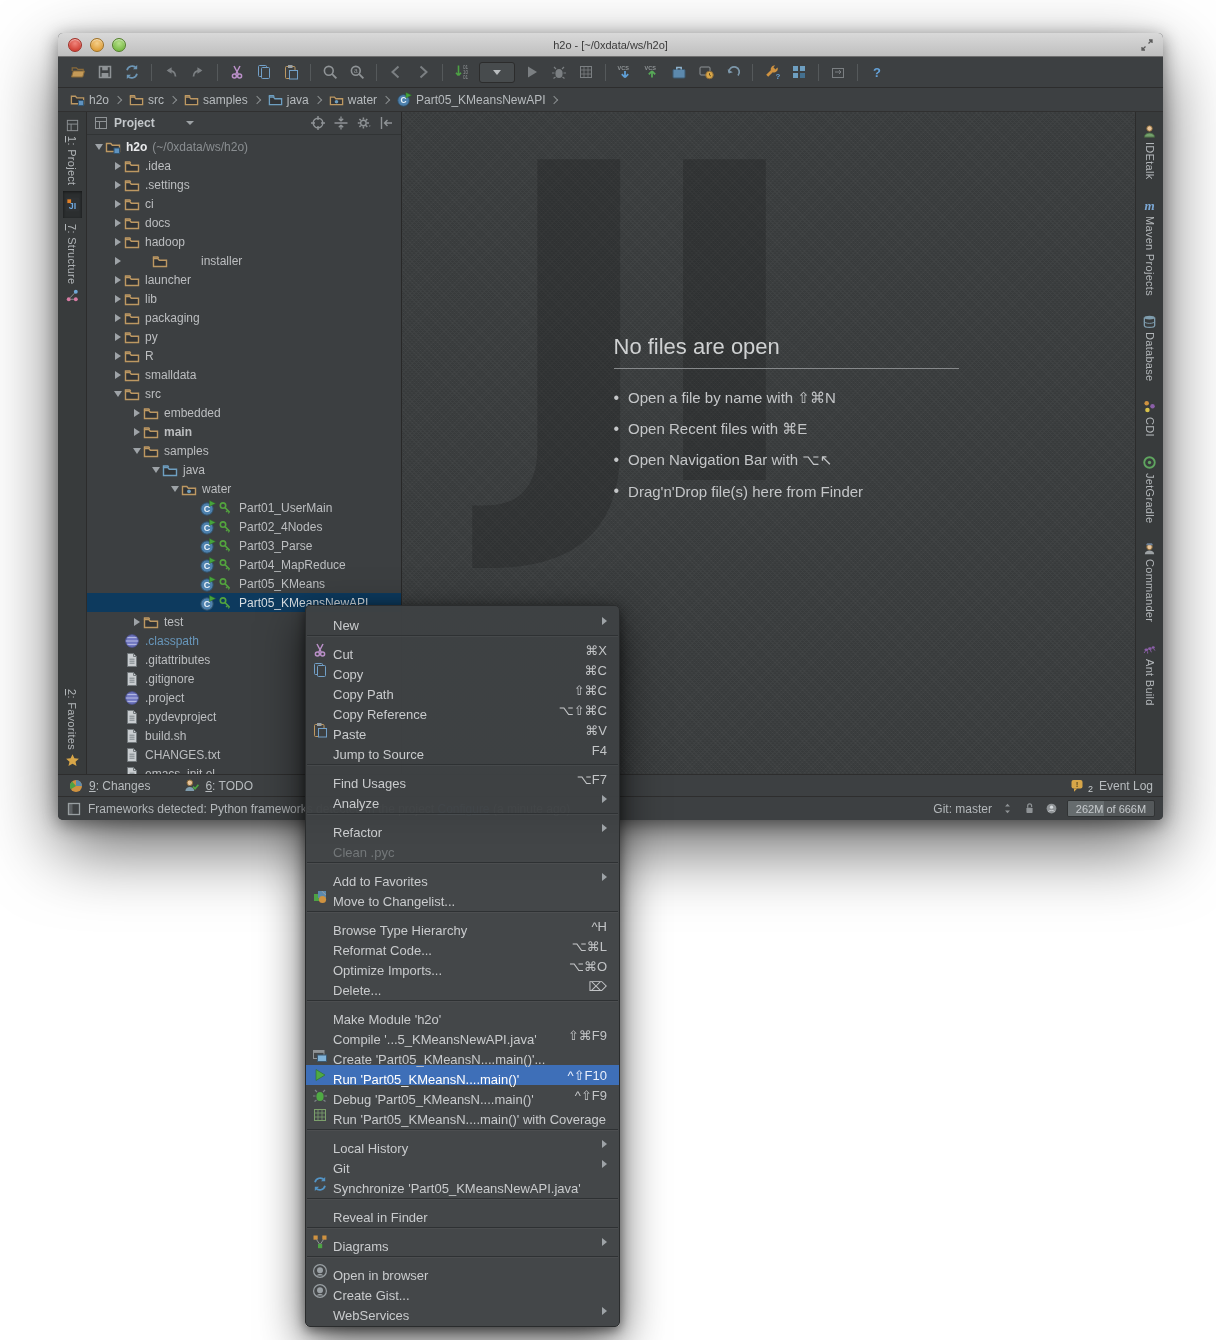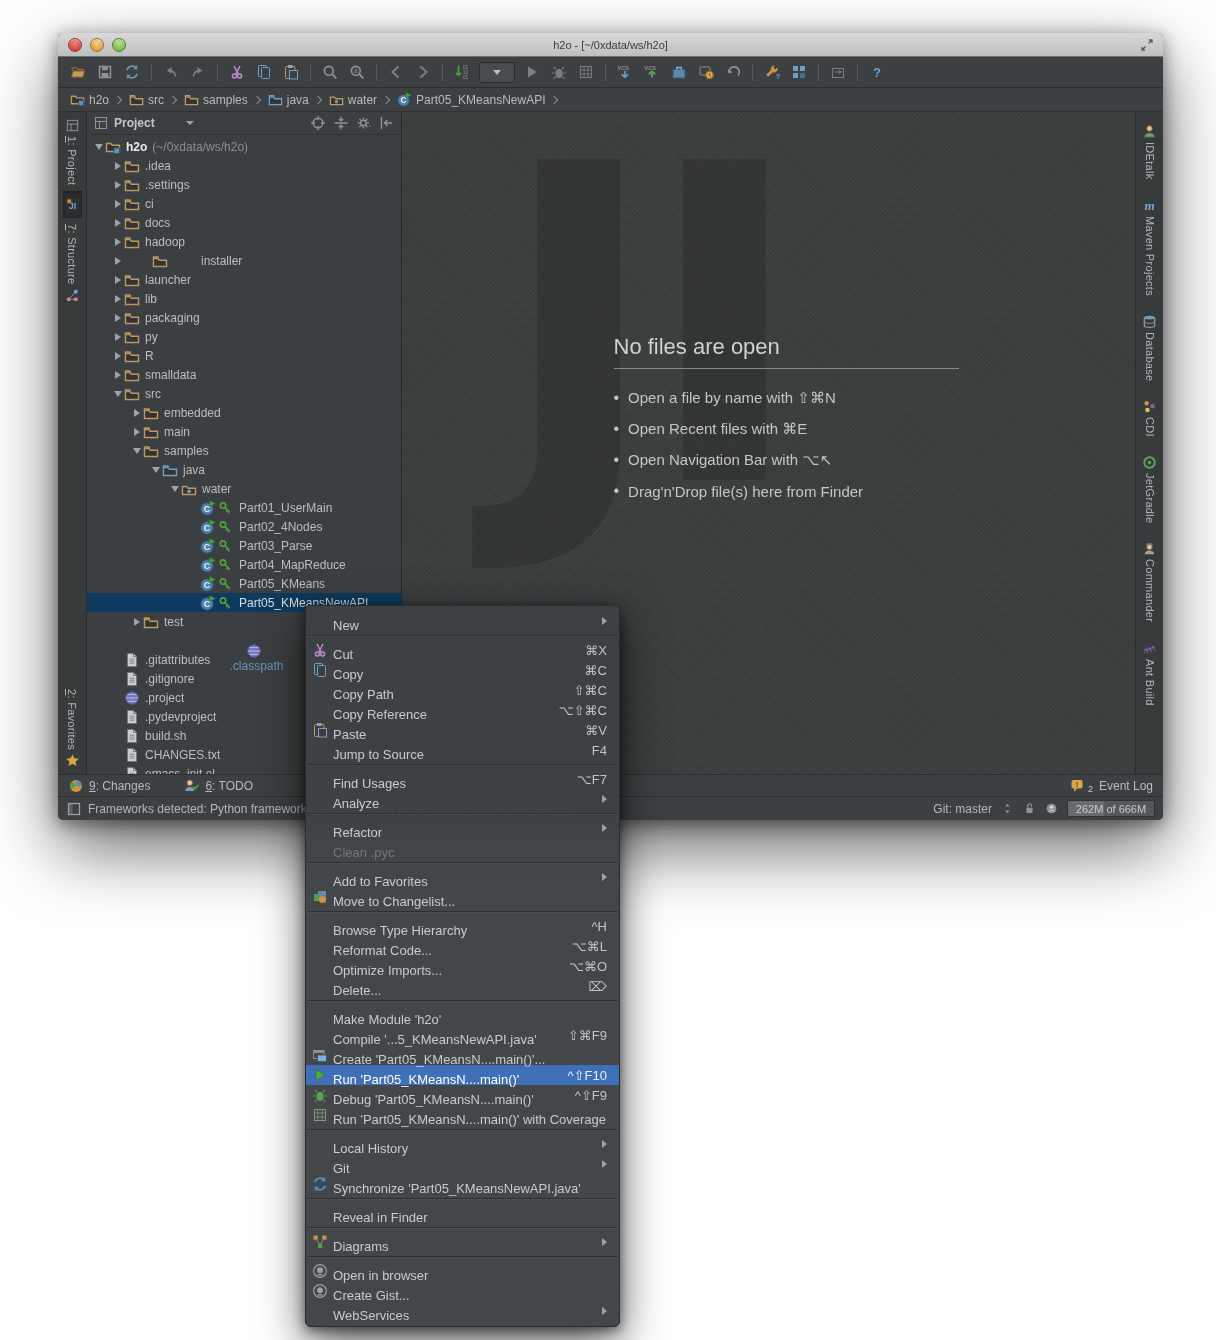--- a/index.html
+++ b/index.html
@@ -630,21 +630,21 @@
             <div class="trow" style="padding-left: 44px;">
               <span class="arrow">
                 <span class="arr-c"></span>
               </span>
               <span class="ticon"><span><svg class="icon16" viewBox="0 0 16 16">
                     <path d="M1.5 13.5v-8h4.3l1.5 1.7h7.2v6.3z" fill="rgba(0,0,0,.18)" stroke="#bd9862" stroke-width="1.4"></path>
                     <path d="M1.5 5.5V4h4.3l.9 1" fill="none" stroke="#bd9862" stroke-width="1.4"></path>
                   </svg></span></span>
               <span class="tlabel">embedded</span>
             </div>
-            <div class="trow" style="padding-left: 44px;">
+            <div class="trow" style="padding-left: 44px; font-weight: bold;">
               <span class="arrow">
                 <span class="arr-c"></span>
               </span>
               <span class="ticon"><span><svg class="icon16" viewBox="0 0 16 16">
                     <path d="M1.5 13.5v-8h4.3l1.5 1.7h7.2v6.3z" fill="rgba(0,0,0,.18)" stroke="#bd9862" stroke-width="1.4"></path>
                     <path d="M1.5 5.5V4h4.3l.9 1" fill="none" stroke="#bd9862" stroke-width="1.4"></path>
                   </svg></span></span>
               <span class="tlabel">main</span>
             </div>
             <div class="trow" style="padding-left: 44px;">
@@ -794,21 +794,21 @@
             <div class="trow" style="padding-left: 44px;">
               <span class="arrow">
                 <span class="arr-c"></span>
               </span>
               <span class="ticon"><span><svg class="icon16" viewBox="0 0 16 16">
                     <path d="M1.5 13.5v-8h4.3l1.5 1.7h7.2v6.3z" fill="rgba(0,0,0,.18)" stroke="#bd9862" stroke-width="1.4"></path>
                     <path d="M1.5 5.5V4h4.3l.9 1" fill="none" stroke="#bd9862" stroke-width="1.4"></path>
                   </svg></span></span>
               <span class="tlabel">test</span>
             </div>
-            <div class="trow" style="padding-left: 25px; flex-direction: column;">
+            <div class="trow" style="padding-left: 25px;">
               <span class="arrow"></span>
               <span class="ticon"><span><svg class="icon16" viewBox="0 0 16 16">
                     <circle cx="8" cy="8" r="6.3" fill="#7077c0" stroke="#4c518f"></circle>
                     <path d="M1.8 8h12.4M3.4 4.6h9.2M3.4 11.4h9.2" stroke="#b9bde4" stroke-width="1" fill="none"></path>
                   </svg></span></span>
               <span class="tlabel blue-name">.classpath</span>
             </div>
             <div class="trow" style="padding-left: 25px;">
               <span class="arrow"></span>
               <span class="ticon"><span><svg class="icon16" viewBox="0 0 16 16">

